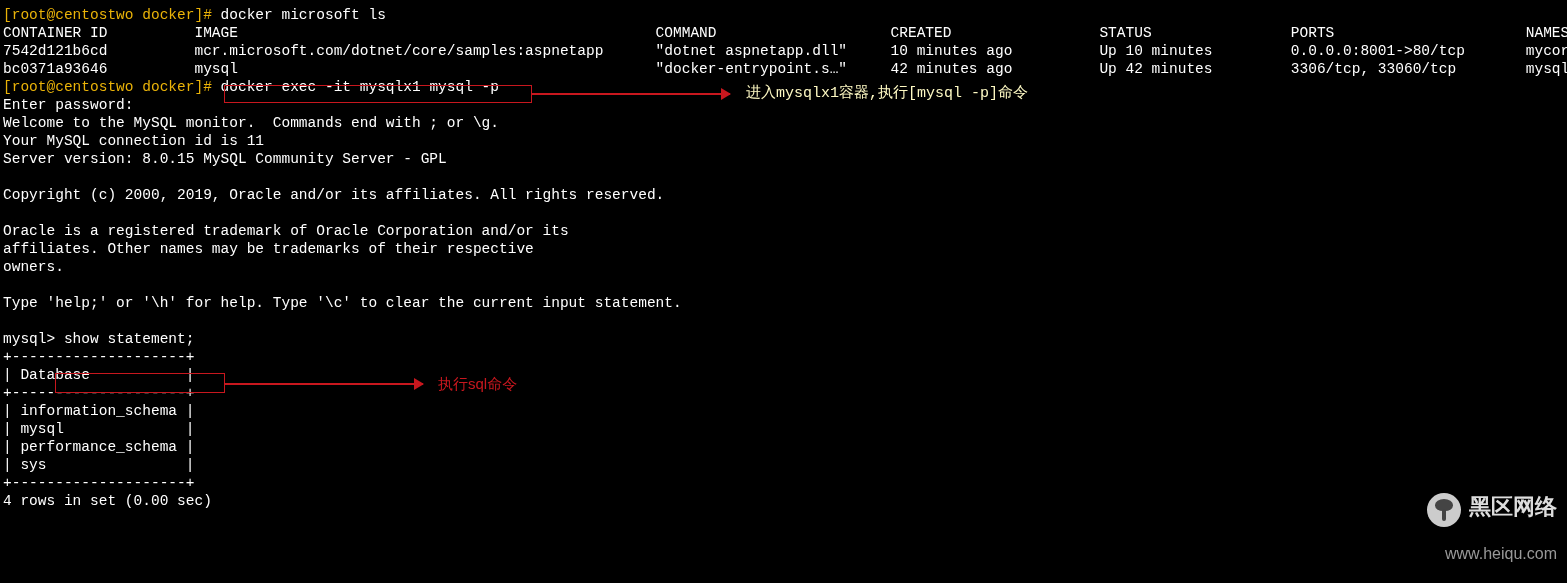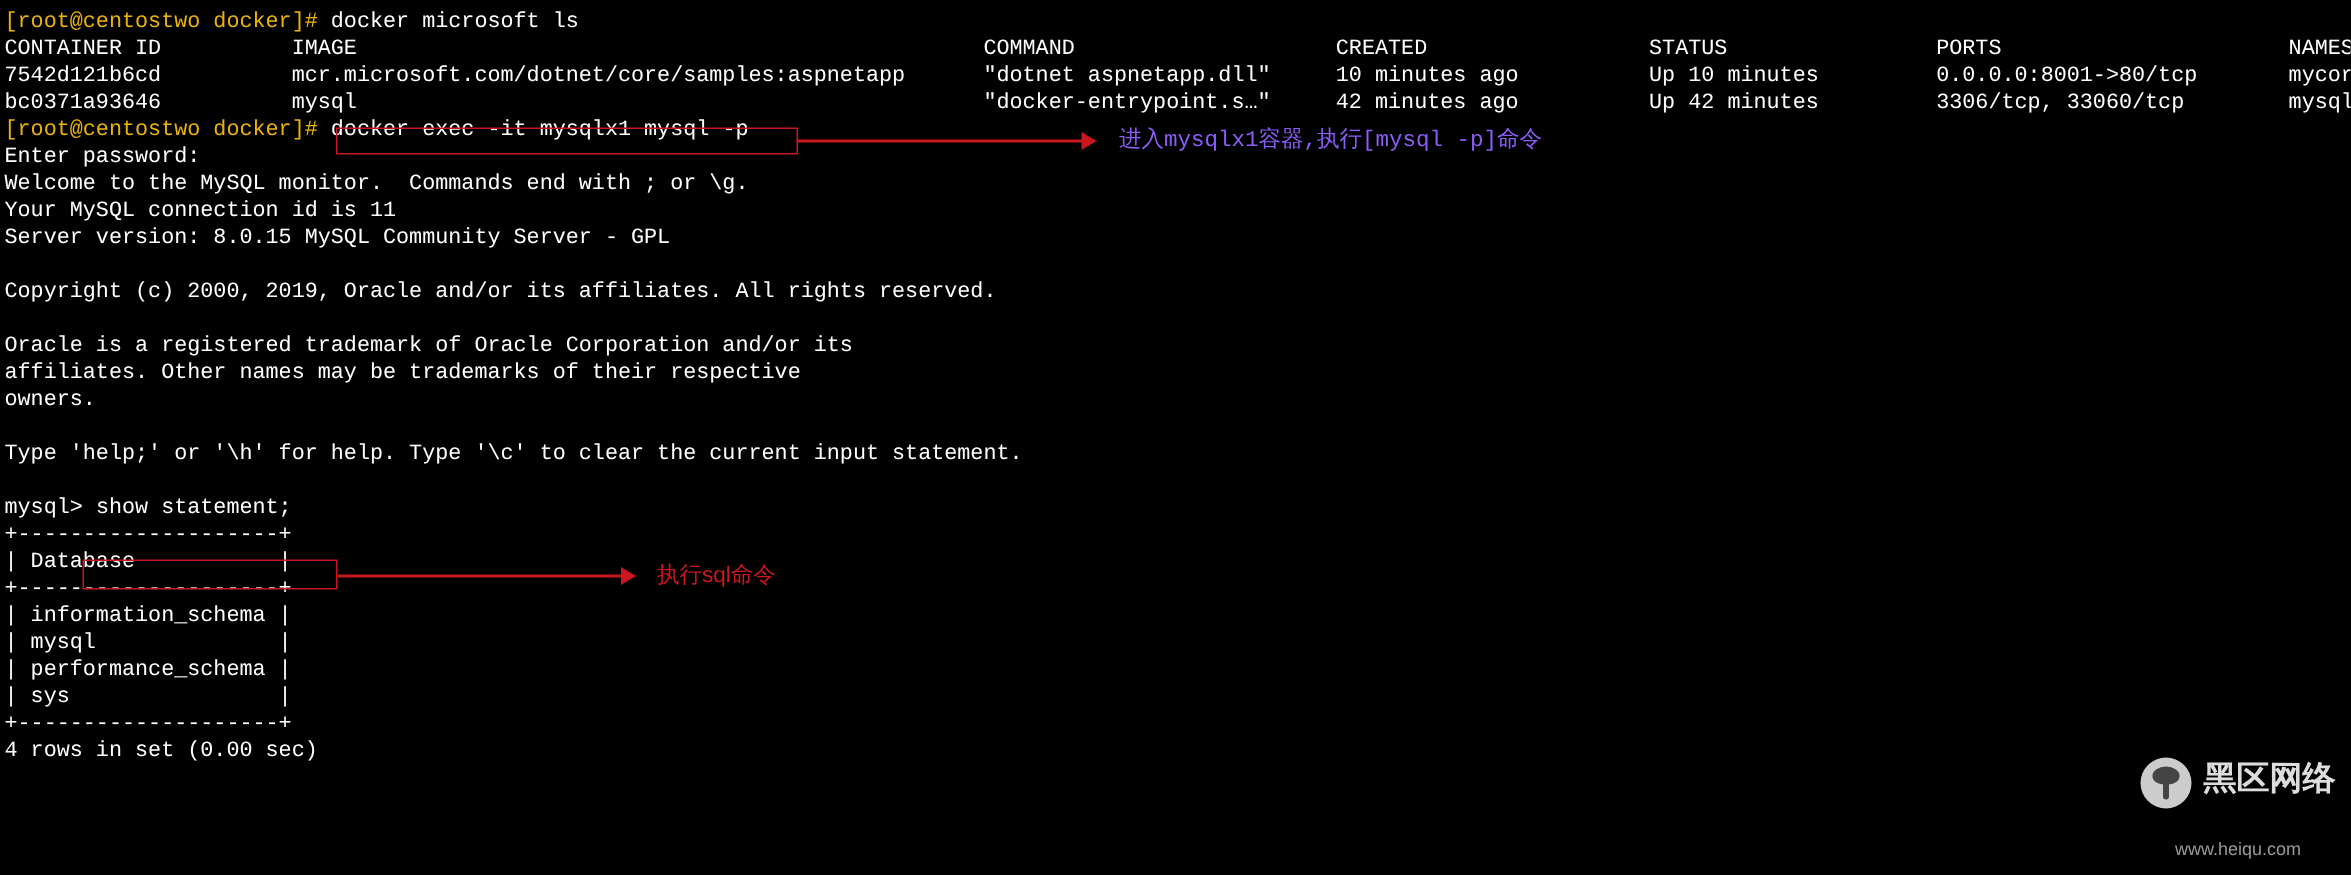--- a/index.html
+++ b/index.html
@@ -6,25 +6,25 @@
   body{font-family:"Consolas","Courier New",monospace;font-size:14.5px;line-height:18px;white-space:pre;position:relative}
   .term{position:absolute;left:3px;top:6px}
   .prompt{color:#eab308}
   .hdr{font-weight:normal}
   .box1{position:absolute;left:224px;top:85px;width:308px;height:18px;border:1px solid #c8171e;box-sizing:border-box;pointer-events:none}
   .box2{position:absolute;left:55px;top:373px;width:170px;height:20px;border:1px solid #c8171e;box-sizing:border-box;pointer-events:none}
   .arrow1{position:absolute;left:532px;top:93px;width:198px;height:2px;background:#c8171e}
   .arrow1:after{content:"";position:absolute;right:-1px;top:-5px;border-left:10px solid #c8171e;border-top:6px solid transparent;border-bottom:6px solid transparent}
   .arrow2{position:absolute;left:225px;top:383px;width:198px;height:2px;background:#c8171e}
   .arrow2:after{content:"";position:absolute;right:-1px;top:-5px;border-left:10px solid #c8171e;border-top:6px solid transparent;border-bottom:6px solid transparent}
-  .ann1{position:absolute;left:746px;top:85px;color:#8b5cf6;font-family:"SimSun","NSimSun","Courier New",monospace;font-size:15px}
+  .ann1{position:absolute;left:746px;top:85px;color:#fef9c3;font-family:"SimSun","NSimSun","Courier New",monospace;font-size:15px}
   .ann2{position:absolute;left:438px;top:375px;color:#c8171e;font-family:Liberation Sans, sans-serif;font-size:15px}
-  .watermark{position:absolute;right:10px;bottom:8px;text-align:center;color:#bbb;font-family:"Microsoft YaHei",sans-serif}
+  .watermark{position:absolute;right:10px;bottom:20px;text-align:right;color:#bbb;font-family:"Microsoft YaHei",sans-serif}
   .watermark .big{font-size:22px;font-weight:bold;color:#ddd}
-  .watermark .small{font-size:12px;color:#999}
+  .watermark .small{font-size:16px;color:#999}
   .wm-icon{display:inline-block;width:34px;height:34px;border-radius:50%;background:#ccc;vertical-align:middle;margin-right:8px;position:relative}
   .wm-icon:before{content:"";position:absolute;left:8px;top:6px;width:18px;height:12px;border-radius:50% 50% 45% 45%;background:#444}
   .wm-icon:after{content:"";position:absolute;left:15px;top:16px;width:4px;height:12px;background:#444;border-radius:2px}
 </style>
 </head>
 <body>
 
 
 
 <div class="term"><span class="prompt">[root@centostwo docker]# </span><span>docker microsoft ls</span>

